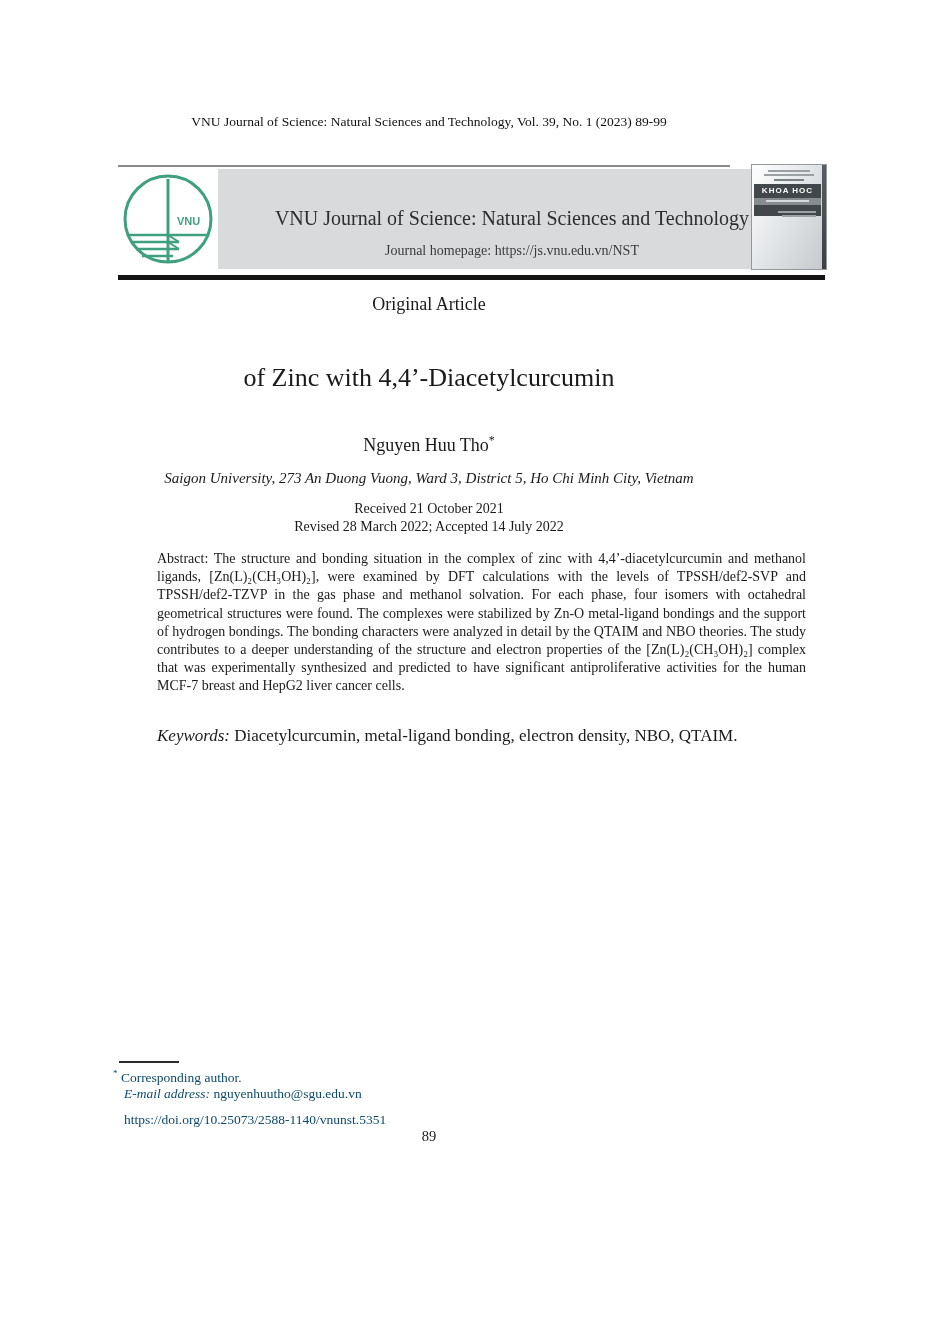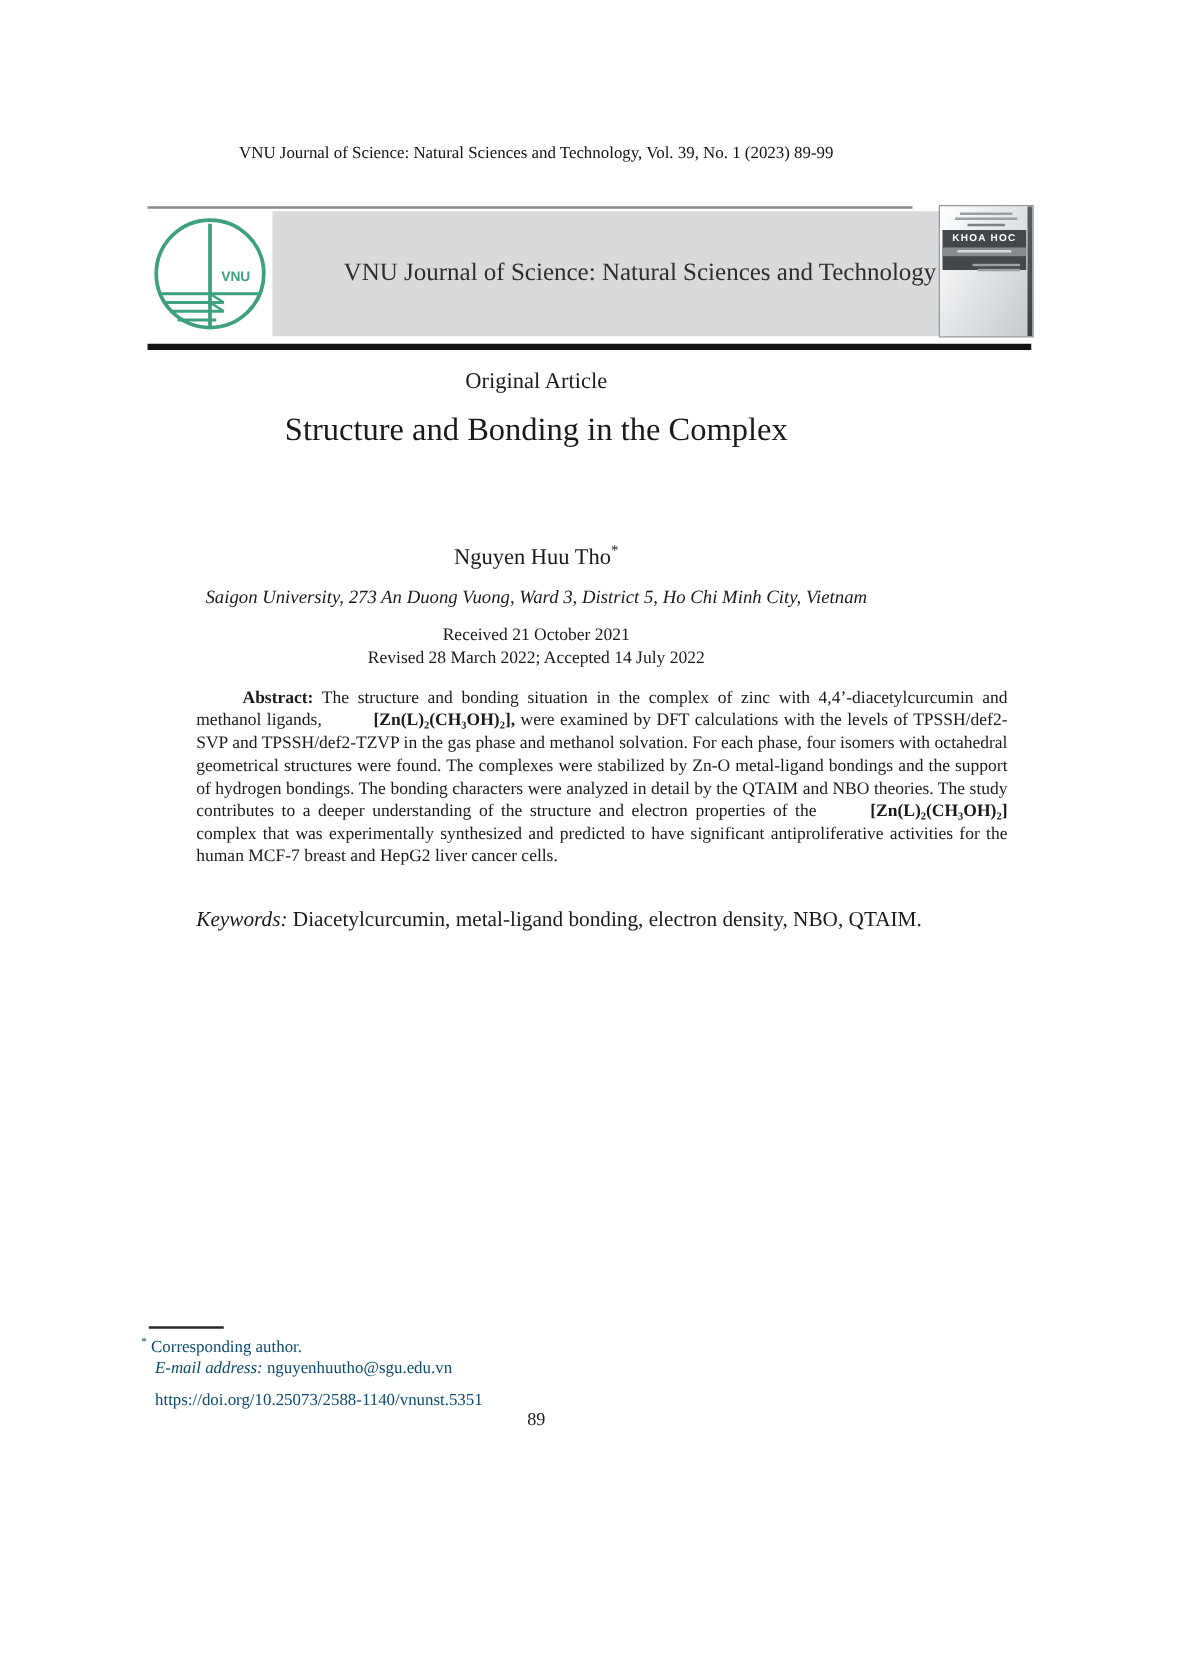--- a/index.html
+++ b/index.html
@@ -46,21 +46,21 @@
   .article-type{top:294px;font-size:18px;}
   .article-title{top:327px;font-size:26px;line-height:34px;font-weight:normal;margin:0;}
   .author-line{top:433px;font-size:18px;}
   .author-line sup{font-size:12px;}
   .affiliation{top:470px;font-size:15px;font-style:italic;}
   .received-line{top:501px;font-size:14px;}
   .revised-line{top:519px;font-size:14px;}
 
   .abstract{left:157px;top:550px;width:649px;margin:0;
     font-size:14px;line-height:18.2px;text-align:justify;}
-  .abstract b{font-weight:bold;margin-left:37px;}
+  .abstract b{font-weight:normal;}
   .keywords{left:157px;top:726px;width:649px;margin:0;font-size:17px;}
 
   .footnote-rule{left:119px;top:1061px;width:60px;height:2px;background:#2b2b2b;}
   .fn-line{font-size:13.5px;color:#0c4a6e;}
   .fn-corresponding{left:113px;top:1068px;}
   .fn-corresponding sup{font-size:9px;}
   .fn-email{left:124px;top:1086px;}
   .fn-doi{left:124px;top:1112px;}
   .page-num{top:1128px;font-size:14.5px;}
 </style>
@@ -80,40 +80,41 @@
     <line x1="15" y1="78" x2="58" y2="78" stroke="#3fa080" stroke-width="2.5"></line>
     <line x1="21" y1="85" x2="52" y2="85" stroke="#3fa080" stroke-width="2.5"></line>
     <line x1="58" y1="71" x2="47" y2="64" stroke="#3fa080" stroke-width="2"></line>
     <line x1="58" y1="78" x2="47" y2="71" stroke="#3fa080" stroke-width="2"></line>
     <text x="56" y="54" font-family="Liberation Sans, DejaVu Sans, sans-serif" font-size="11" font-weight="bold" fill="#3fa080">VNU</text>
   </svg>
 </div>
 
 <div class="abs banner-gray">
   <div class="banner-title">VNU Journal of Science: Natural Sciences and Technology</div>
+  <div class="banner-homepage"><span>Journal homepage:</span><span> https://js.vnu.edu.vn/NST</span></div>
 </div>
 
 <div class="abs cover-thumb">
   <div class="cover-bar b1"></div>
   <div class="cover-bar b2"></div>
   <div class="cover-bar b3"></div>
   <div class="cover-masthead">KHOA HOC</div>
   <div class="cover-subband">
       <div class="cover-subband-inner"></div>
     </div>
   <div class="cover-bar b4"></div>
   <div class="cover-bar b5"></div>
   <div class="cover-spine"></div>
 </div>
 
 <div class="abs thick-rule"></div>
 
 <div class="abs centered article-type">Original Article</div>
 
-<h1 class="abs centered article-title"><span>Structure and Bonding in the Complex</span><br></h1>
+<h1 class="abs centered article-title"><br><span>of Zinc with 4,4’-Diacetylcurcumin</span></h1>
 
 <div class="abs centered author-line"><span>Nguyen Huu Tho</span><sup>*</sup></div>
 
 <div class="abs centered affiliation">Saigon University, 273 An Duong Vuong, Ward 3, District 5, Ho Chi Minh City, Vietnam</div>
 
 <div class="abs centered received-line">Received 21 October 2021</div>
 <div class="abs centered revised-line">Revised 28 March 2022; Accepted 14 July 2022</div>
 
 <p class="abs abstract"><b>Abstract:</b><span> The structure and bonding situation in the complex of zinc with 4,4’-diacetylcurcumin and methanol ligands, </span><b>[Zn(L)₂(CH₃OH)₂],</b><span> were examined by DFT calculations with the levels of TPSSH/def2-SVP and TPSSH/def2-TZVP in the gas phase and methanol solvation. For each phase, four isomers with octahedral geometrical structures were found. The complexes were stabilized by Zn-O metal-ligand bondings and the support of hydrogen bondings. The bonding characters were analyzed in detail by the QTAIM and NBO theories. The study contributes to a deeper understanding of the structure and electron properties of the </span><b>[Zn(L)₂(CH₃OH)₂]</b><span> complex that was experimentally synthesized and predicted to have significant antiproliferative activities for the human MCF-7 breast and HepG2 liver cancer cells.</span></p>
 

